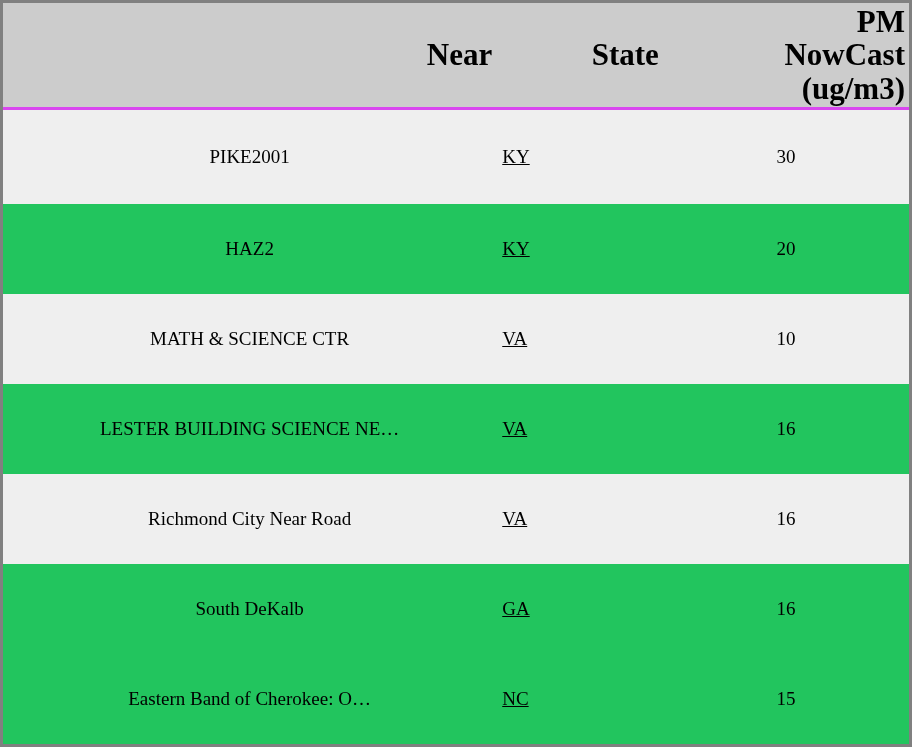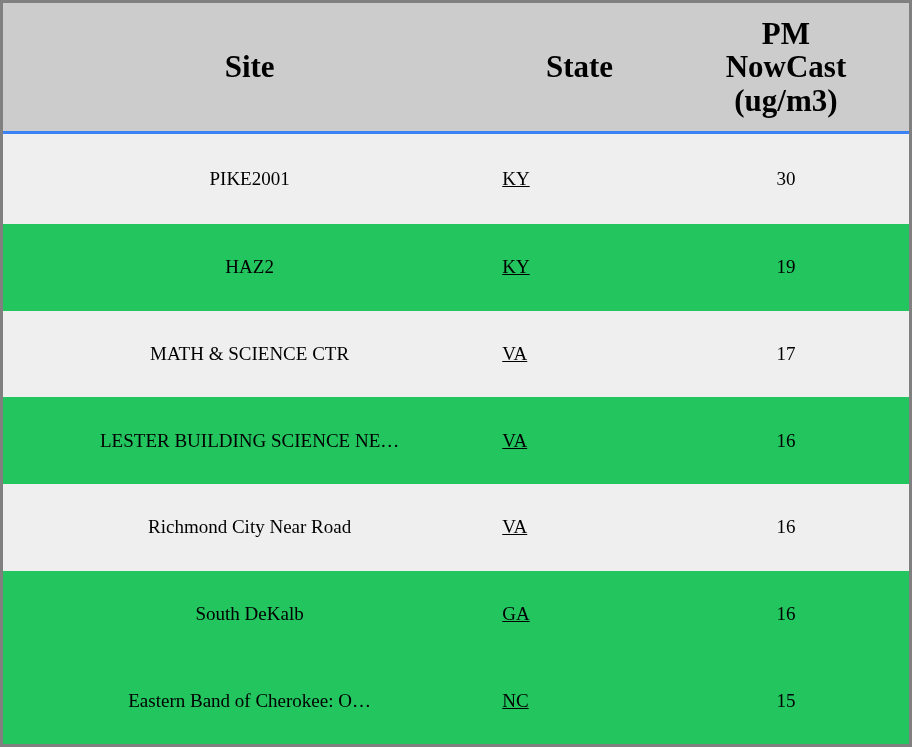--- a/index.html
+++ b/index.html
@@ -21,28 +21,28 @@
     background: #ffffff;
   }
   table.data-table {
     width: 100%;
     height: 100%;
     border-collapse: collapse;
     table-layout: fixed;
   }
   thead tr th {
     background: #cccccc;
-    border-bottom: 3px solid #3b82f6;
+    border-bottom: 3px solid #d946ef;
     font-family: "Liberation Serif", serif;
     font-weight: bold;
     font-size: 31px;
     color: #000000;
-    text-align: center;
+    text-align: right;
     vertical-align: middle;
-    padding: 14px 4px;
+    padding: 2px 4px;
     line-height: 1.08;
   }
   th.col-site { width: 55%; }
   th.col-state { width: 18%; }
   th.col-value { width: 27%; }
 
   tbody tr td {
     font-family: "Liberation Serif", serif;
     font-size: 19px;
     color: #000000;
@@ -62,44 +62,44 @@
   td.cell-state { text-align: left; text-decoration: underline; }
   td.cell-value { text-align: center; }
 </style>
 </head>
 <body>
 
 <div class="table-wrap">
   <table class="data-table">
     <thead>
       <tr>
-        <th class="col-site">Site</th>
+        <th class="col-site">Near</th>
         <th class="col-state">State</th>
         <th class="col-value">
           <div>PM</div>
           <div>NowCast</div>
           <div>(ug/m3)</div>
         </th>
       </tr>
     </thead>
     <tbody>
       <tr class="row-odd">
         <td class="cell-site">PIKE2001</td>
         <td class="cell-state">KY</td>
         <td class="cell-value">30</td>
       </tr>
       <tr class="row-even">
         <td class="cell-site">HAZ2</td>
         <td class="cell-state">KY</td>
-        <td class="cell-value">19</td>
+        <td class="cell-value">20</td>
       </tr>
       <tr class="row-odd">
         <td class="cell-site">MATH &amp; SCIENCE CTR</td>
         <td class="cell-state">VA</td>
-        <td class="cell-value">17</td>
+        <td class="cell-value">10</td>
       </tr>
       <tr class="row-even">
         <td class="cell-site">LESTER BUILDING SCIENCE NE…</td>
         <td class="cell-state">VA</td>
         <td class="cell-value">16</td>
       </tr>
       <tr class="row-odd">
         <td class="cell-site">Richmond City Near Road</td>
         <td class="cell-state">VA</td>
         <td class="cell-value">16</td>

